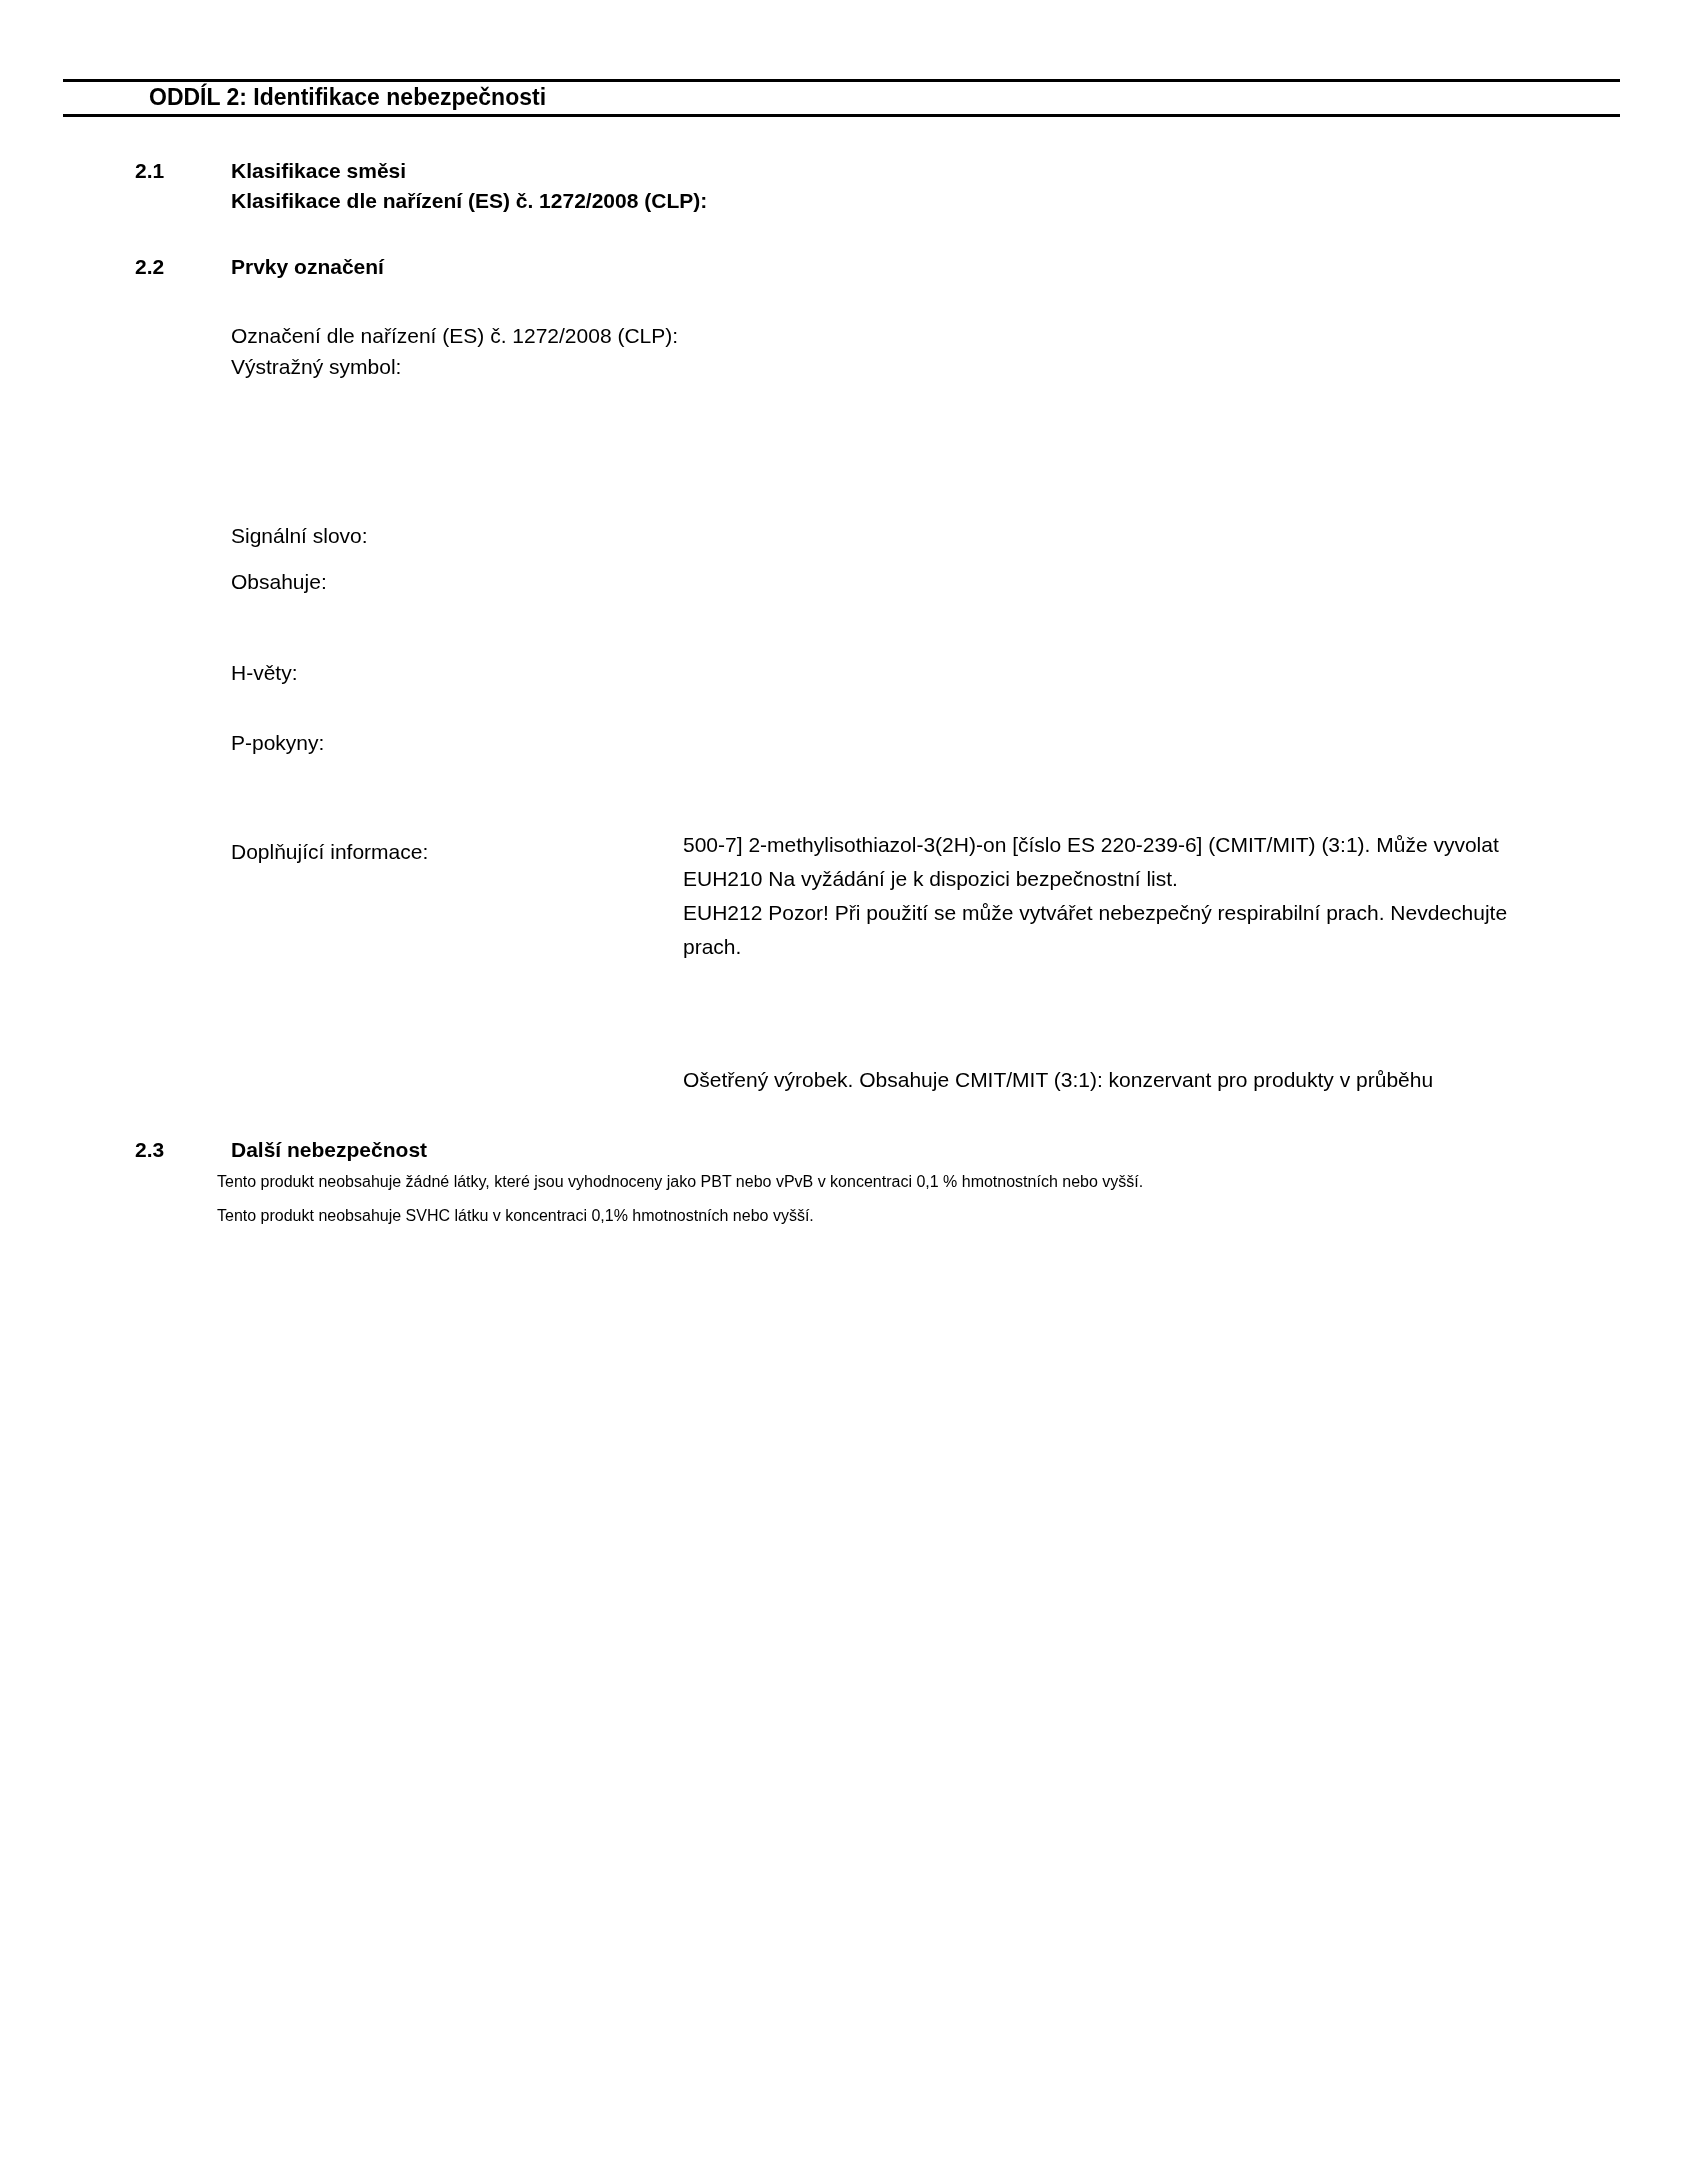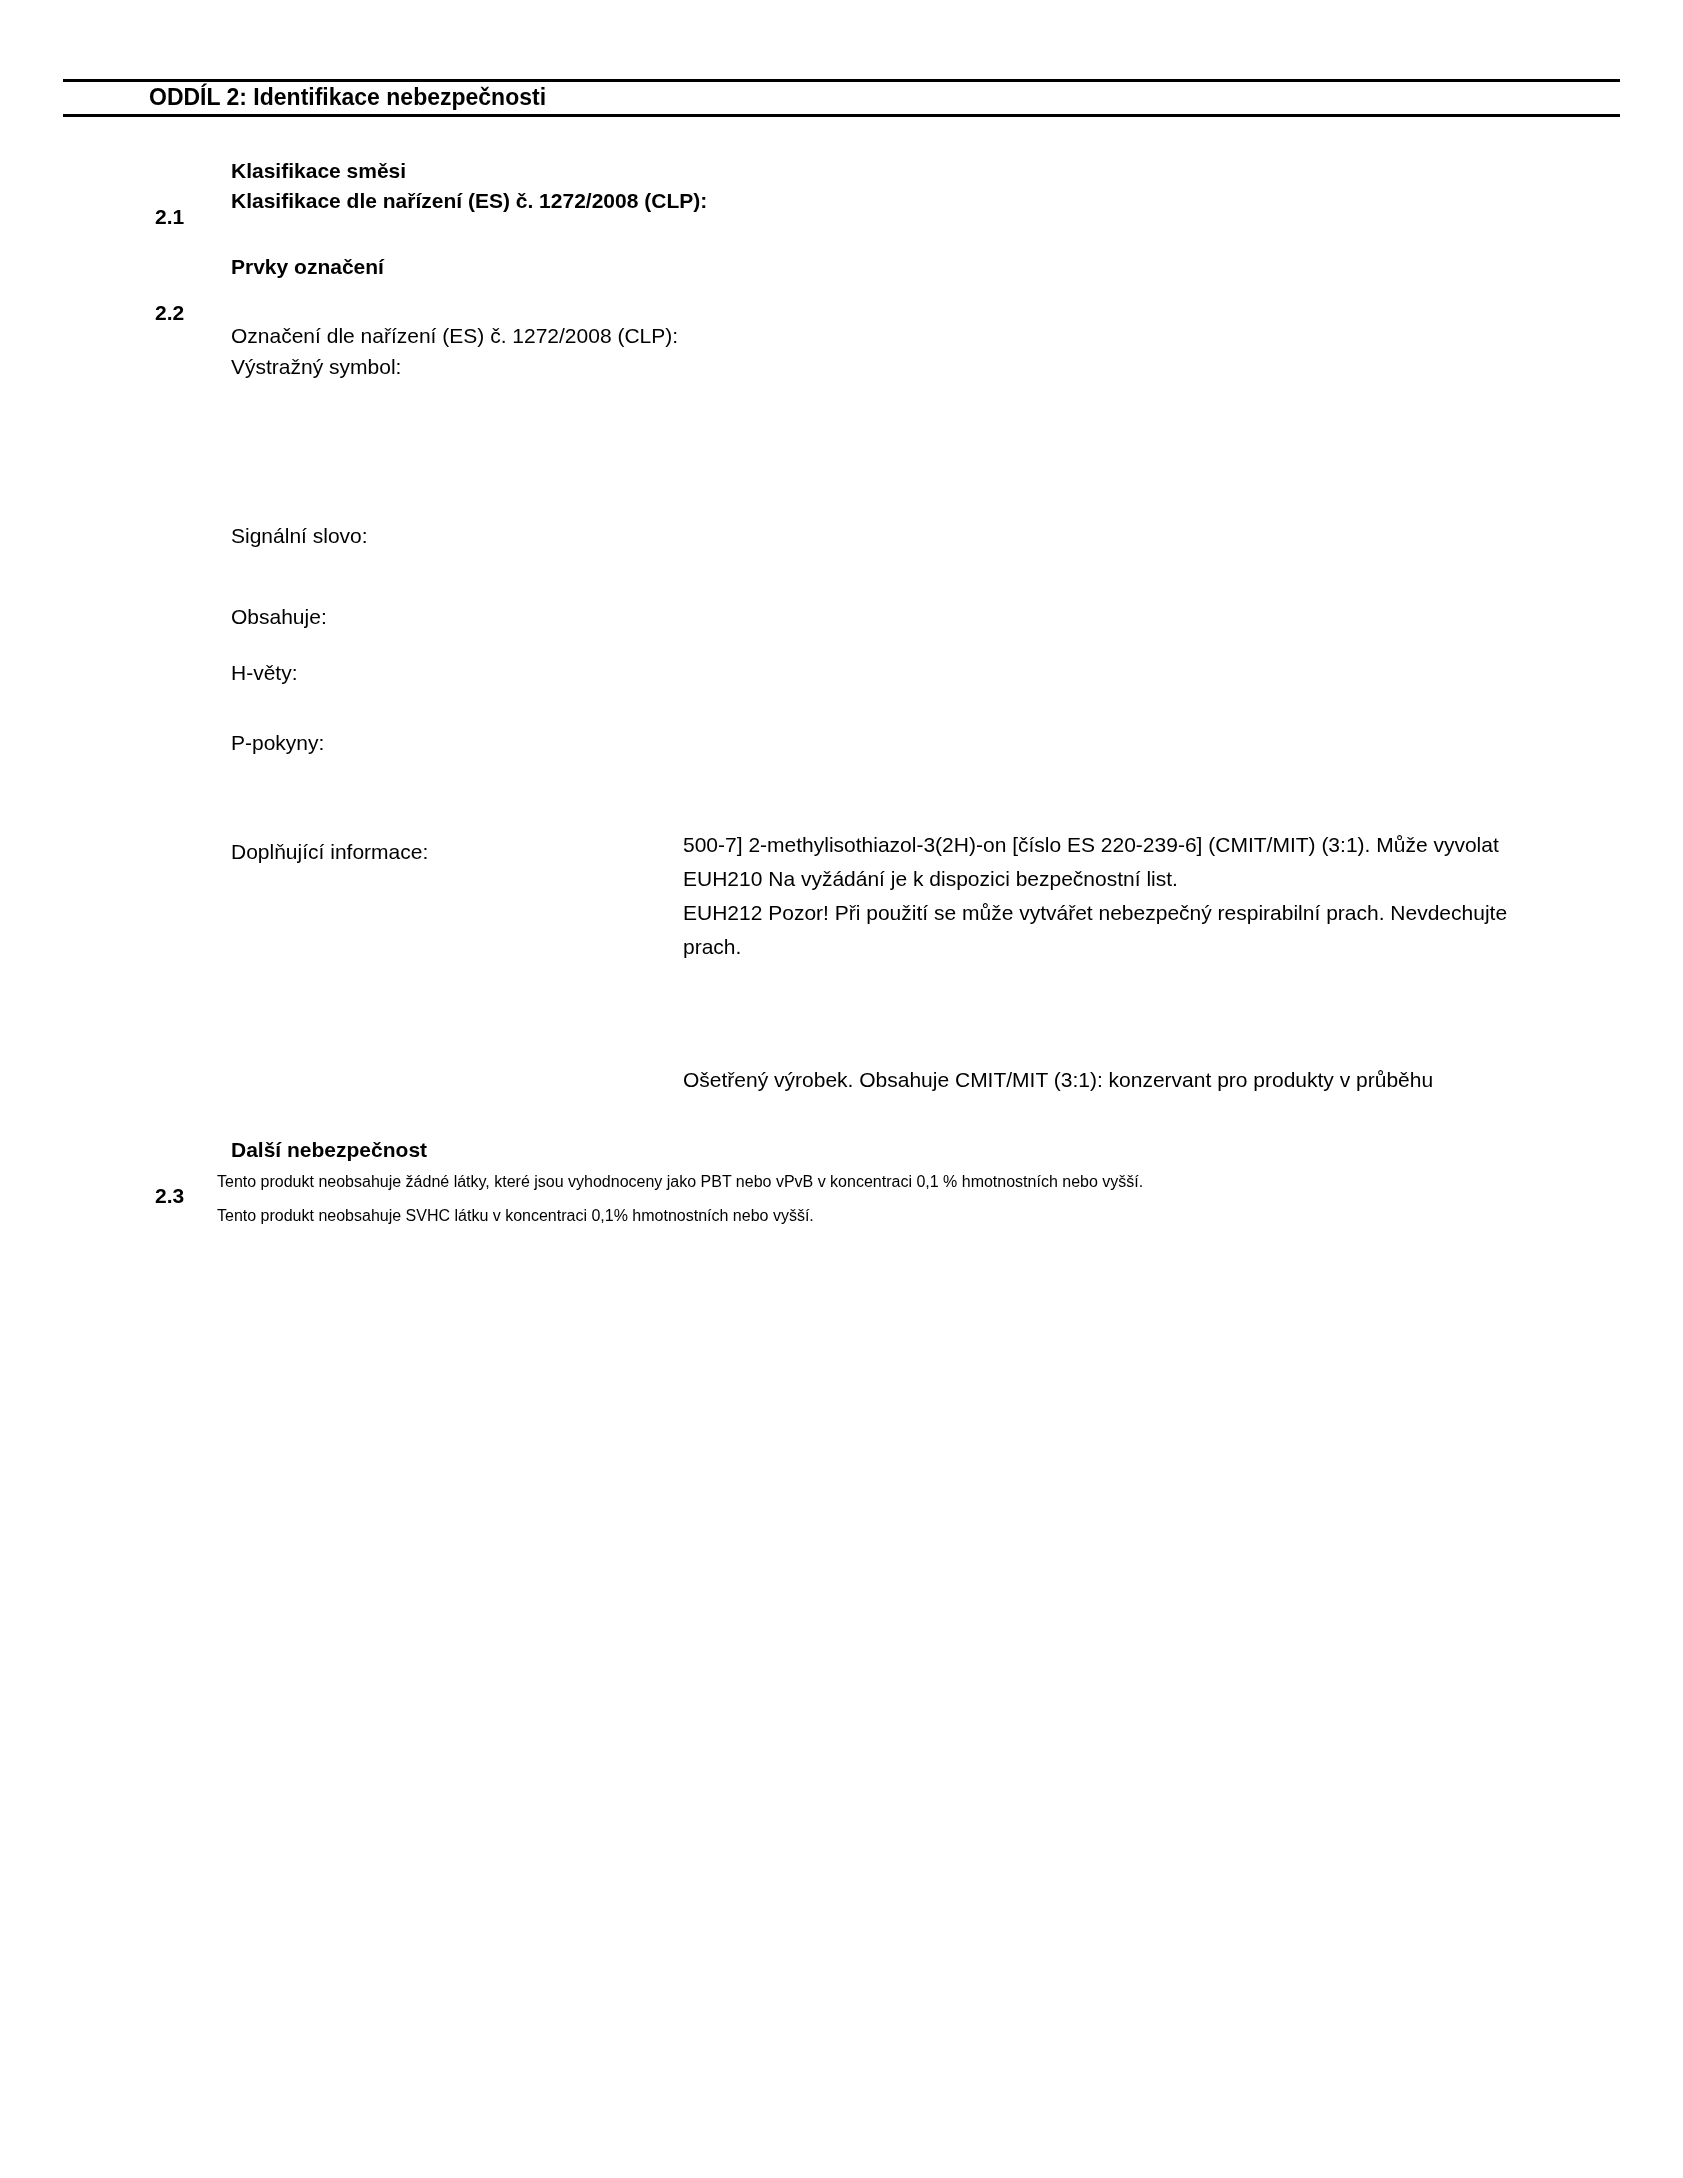--- a/index.html
+++ b/index.html
@@ -11,21 +11,21 @@
     font-family:"Liberation Sans", sans-serif;
     overflow:hidden;
   }
   .rule{position:absolute;left:63px;width:1557px;height:3px;background:#000000;}
   .hdr{
     position:absolute;left:149px;top:83px;
     font-size:23px;line-height:28px;font-weight:700;white-space:nowrap;
   }
   .t{position:absolute;font-size:21px;line-height:34px;white-space:nowrap;}
   .b{font-weight:700;}
-  .num{left:155px;margin-top:46px;}
+  .num{left:135px;}
   .lbl{left:231px;}
   .block{position:absolute;left:683px;font-size:21px;line-height:34px;}
   .block div{white-space:nowrap;}
   .body-block{position:absolute;left:217px;font-size:16px;line-height:34px;}
   .body-block div{white-space:nowrap;}
 </style>
 </head>
 <body>
 
 <div class="page">
@@ -37,21 +37,21 @@
   <div class="t b num" style="top:154px">2.1</div>
   <div class="t b lbl" style="top:154px">Klasifikace směsi</div>
   <div class="t b lbl" style="top:184px">Klasifikace dle nařízení (ES) č. 1272/2008 (CLP):</div>
 
   <div class="t b num" style="top:250px">2.2</div>
   <div class="t b lbl" style="top:250px">Prvky označení</div>
 
   <div class="t lbl" style="top:319px">Označení dle nařízení (ES) č. 1272/2008 (CLP):</div>
   <div class="t lbl" style="top:350px">Výstražný symbol:</div>
   <div class="t lbl" style="top:519px">Signální slovo:</div>
-  <div class="t lbl" style="top:600px">Obsahuje:</div>
+  <div class="t lbl" style="top:565px">Obsahuje:</div>
   <div class="t lbl" style="top:656px">H-věty:</div>
   <div class="t lbl" style="top:726px">P-pokyny:</div>
   <div class="t lbl" style="top:835px">Doplňující informace:</div>
 
   <div class="block" style="top:828px">
     <div>500-7] 2-methylisothiazol-3(2H)-on [číslo ES 220-239-6] (CMIT/MIT) (3:1). Může vyvolat</div>
     <div>EUH210 Na vyžádání je k dispozici bezpečnostní list.</div>
     <div>EUH212 Pozor! Při použití se může vytvářet nebezpečný respirabilní prach. Nevdechujte</div>
     <div>prach.</div>
   </div>

